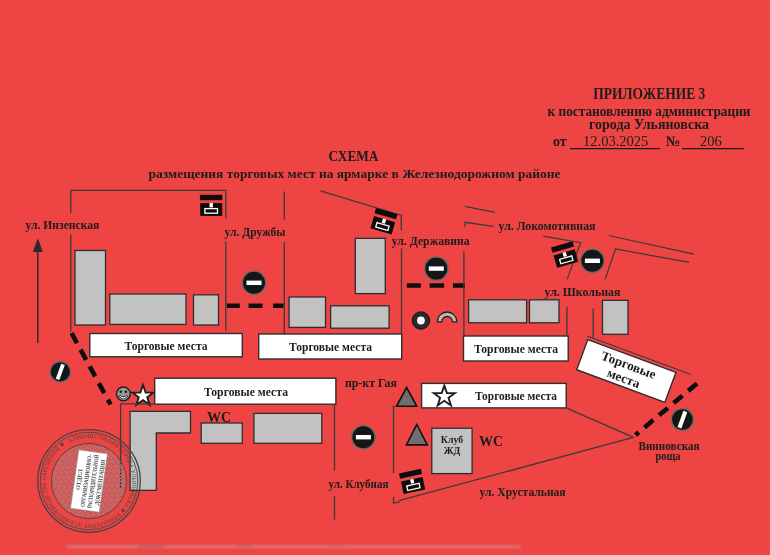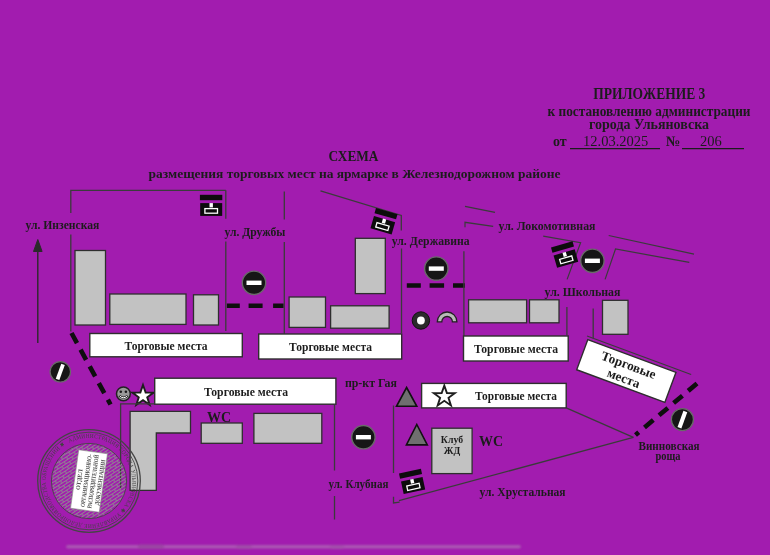--- a/index.html
+++ b/index.html
@@ -1,16 +1,16 @@
 <!DOCTYPE html>
 <html><head>
 <meta charset="utf-8">
 <style>
   html,body{margin:0;padding:0;background:#ffffff;}
-  #page{position:relative;width:770px;height:555px;background:#a21caf;overflow:hidden;
+  #page{position:relative;width:770px;height:555px;background:#ef4444;overflow:hidden;
         font-family:"Liberation Serif", serif;}
   svg{position:absolute;left:0;top:0;filter:blur(0.28px);}
   text{font-family:"Liberation Serif", serif;-webkit-font-smoothing:antialiased;}
 </style>
 </head>
 <body>
 <div id="page">
 <svg width="770" height="555" viewBox="0 0 770 555">
 <defs>
 

